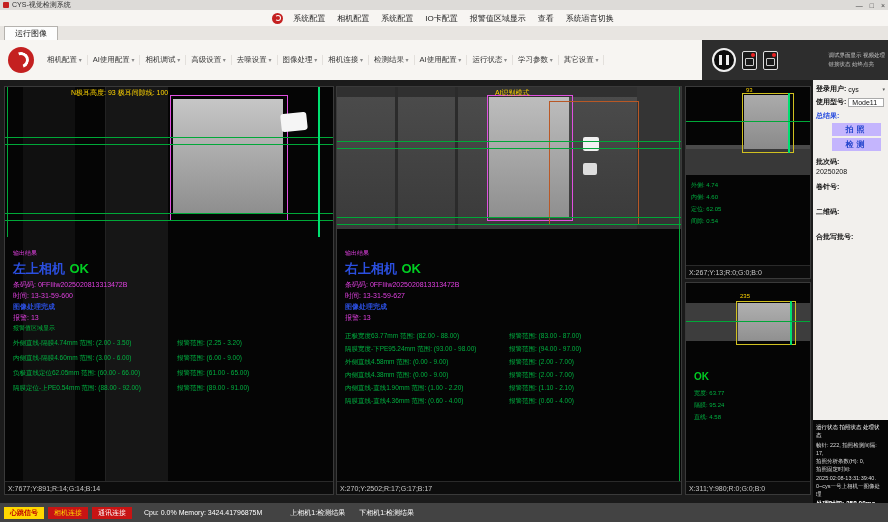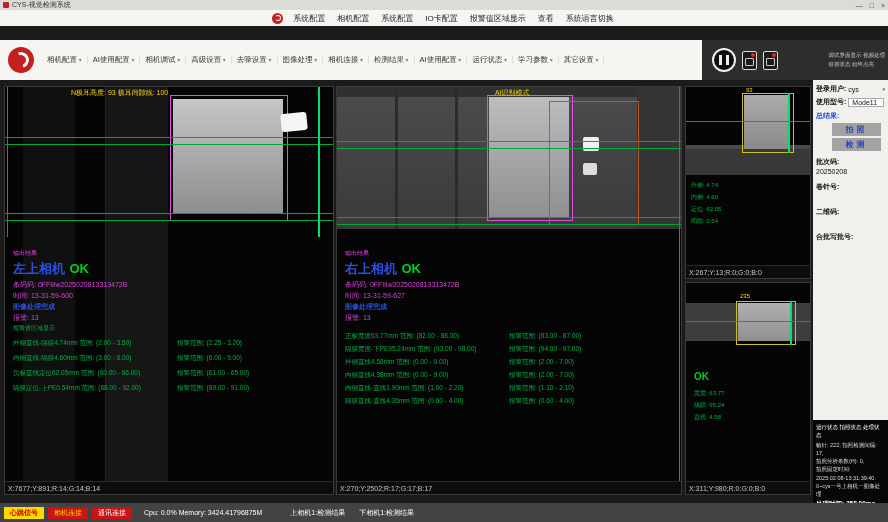--- a/index.html
+++ b/index.html
@@ -56,21 +56,21 @@
   .mright{flex:1;white-space:nowrap;overflow:hidden;}
   .slines{position:absolute;font-size:6px;color:#00b040;line-height:12px;white-space:nowrap;}
   
   .sidebar{position:absolute;left:813px;top:80px;width:75px;height:423px;background:#f2f0ed;
            box-sizing:border-box;padding:4px 3px;font-size:7px;color:#111;}
   .srow{margin-bottom:3px;display:flex;align-items:center;gap:2px;white-space:nowrap;}
   .slabel{font-weight:bold;}
   .sval-box{border:1px solid #aaa;background:#fff;padding:0 3px;min-width:28px;display:inline-block;}
   .chev{font-size:5px;color:#555;margin-left:auto;}
   .result-label{color:#2b4fe0;font-weight:bold;margin:4px 0 2px 0;}
-  .sbadge{background:#a3a3a3;color:#2244cc;font-weight:bold;font-size:8px;text-align:center;
+  .sbadge{background:#c4b5fd;color:#2244cc;font-weight:bold;font-size:8px;text-align:center;
           padding:1px 2px;margin:2px 4px 2px 16px;letter-spacing:3px;}
   .sfield{margin-top:6px;}
   .sfield .flabel{font-weight:bold;}
   .sfield .fvalue{margin-top:1px;min-height:8px;}
   .stats{position:absolute;left:0;top:340px;width:100%;height:83px;background:#070707;color:#ddd;
          font-size:5.5px;line-height:1.5;padding:3px;box-sizing:border-box;overflow:hidden;}
   .stats .shead{color:#fff;margin-bottom:1px;}
   .stats .slast{color:#fff;font-size:6.5px;font-weight:bold;margin-top:1px;}
   
   .statusbar{position:absolute;left:0;top:503px;width:100%;height:19px;background:#434343;
@@ -100,20 +100,23 @@
     <span class="logo-small"></span>
     <span class="mitem">系统配置</span>
     <span class="mitem">相机配置</span>
     <span class="mitem">系统配置</span>
     <span class="mitem">IO卡配置</span>
     <span class="mitem">报警值区域显示</span>
     <span class="mitem">查看</span>
     <span class="mitem">系统语言切换</span>
   </div>
 
+  <div class="tabrow">
+    <div class="tab">运行图像</div>
+  </div>
 
   <div class="toolbar">
     <div class="logo-big"></div>
     <div class="titems">
       <span class="titem">相机配置</span>
       <span class="titem">AI使用配置</span>
       <span class="titem">相机调试</span>
       <span class="titem">高级设置</span>
       <span class="titem">去噪设置</span>
       <span class="titem">图像处理</span>

